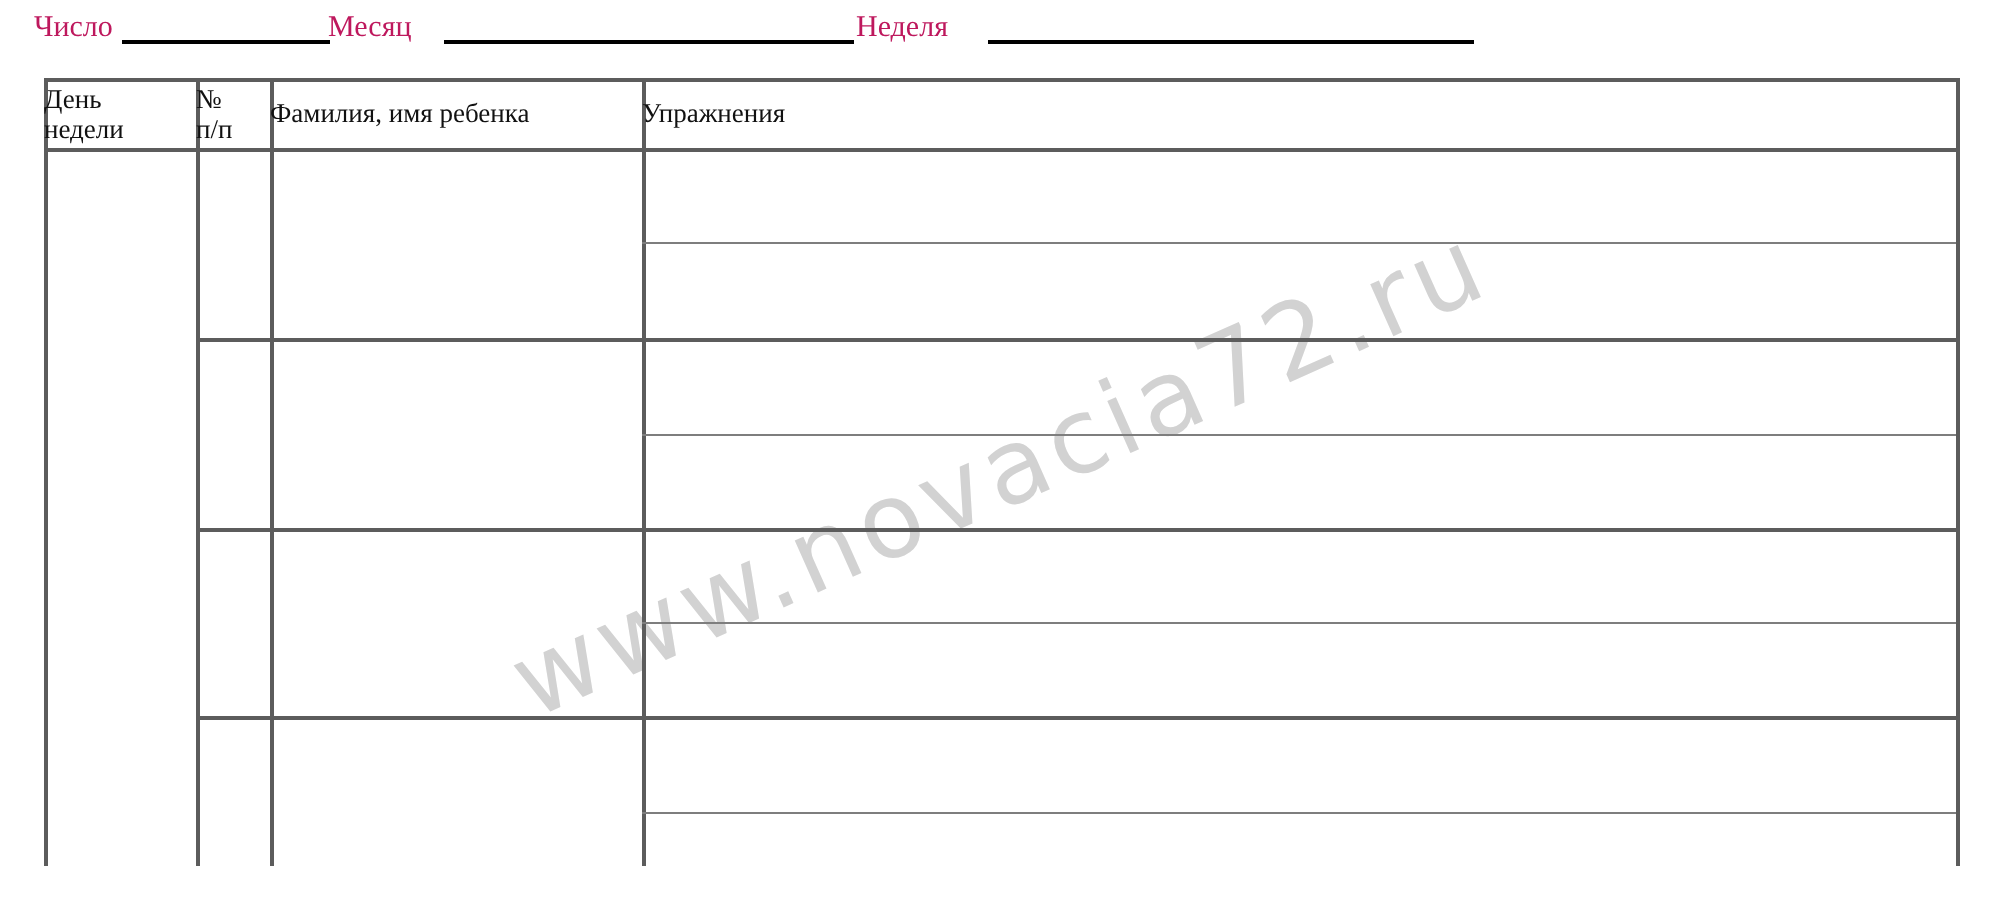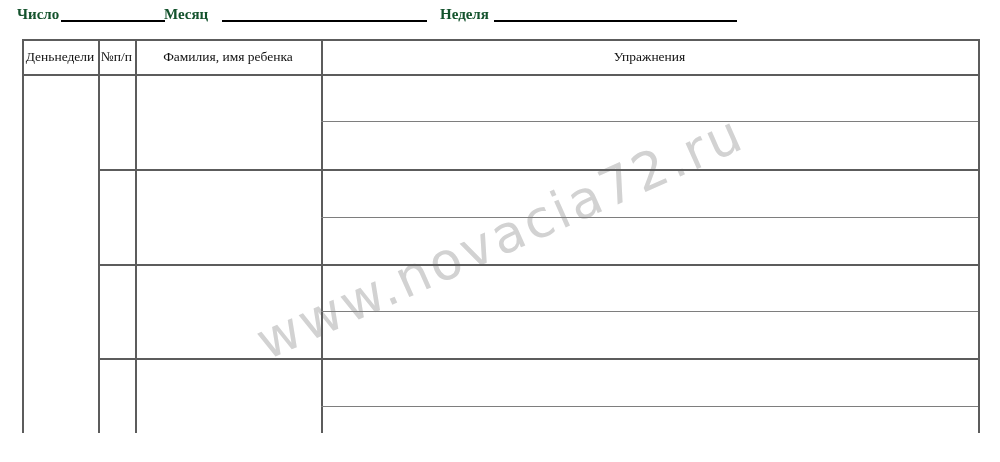--- a/index.html
+++ b/index.html
@@ -9,47 +9,47 @@
   }
   
   .watermark{
     position:absolute;left:222px;top:205px;width:556px;height:64px;
     display:flex;align-items:center;justify-content:center;
     transform:rotate(-24deg);transform-origin:50% 50%;
     font-family:"DejaVu Sans",sans-serif;font-size:52px;letter-spacing:3px;
     color:#d2d2d2;white-space:nowrap;z-index:1;user-select:none;
   }
   
-  .lbl{position:absolute;top:6px;font-weight:bold;font-size:15px;color:#14532d;z-index:3;white-space:nowrap;}
+  .lbl{position:absolute;top:6px;font-weight:normal;font-size:15px;color:#be185d;z-index:3;white-space:nowrap;}
   .uline{position:absolute;top:20px;height:2px;background:#000;z-index:3;}
   
   .hline{position:absolute;height:2px;background:#5c5c5c;z-index:2;}
   .hline.thin{height:1px;background:#7e7e7e;}
   .vline{position:absolute;width:2px;background:#5c5c5c;z-index:2;}
   
   .hcell{
-    position:absolute;display:flex;align-items:center;
+    position:absolute;display:flex;flex-direction:column;align-items:flex-start;
     justify-content:center;font-size:13.5px;line-height:15px;color:#111;
     text-align:center;z-index:3;
   }
   
   .cell{position:absolute;z-index:0;}
 </style>
 </head>
 <body>
 
 <div class="sheet">
 
   <div class="watermark">www.novacia72.ru</div>
 
   <span class="lbl" style="left:17px">Число</span>
   <div class="uline" style="left:61px;width:104px"></div>
   <span class="lbl" style="left:164px">Месяц</span>
   <div class="uline" style="left:222px;width:205px"></div>
-  <span class="lbl" style="left:440px">Неделя</span>
+  <span class="lbl" style="left:428px">Неделя</span>
   <div class="uline" style="left:494px;width:243px"></div>
 
   <div class="vline" style="left:22px;top:39px;height:394px"></div>
   <div class="vline" style="left:98px;top:39px;height:394px"></div>
   <div class="vline" style="left:135px;top:39px;height:394px"></div>
   <div class="vline" style="left:321px;top:39px;height:394px"></div>
   <div class="vline" style="left:978px;top:39px;height:394px"></div>
 
   <div class="hline" style="left:22px;top:39px;width:958px"></div>
   <div class="hline" style="left:22px;top:74px;width:958px"></div>

